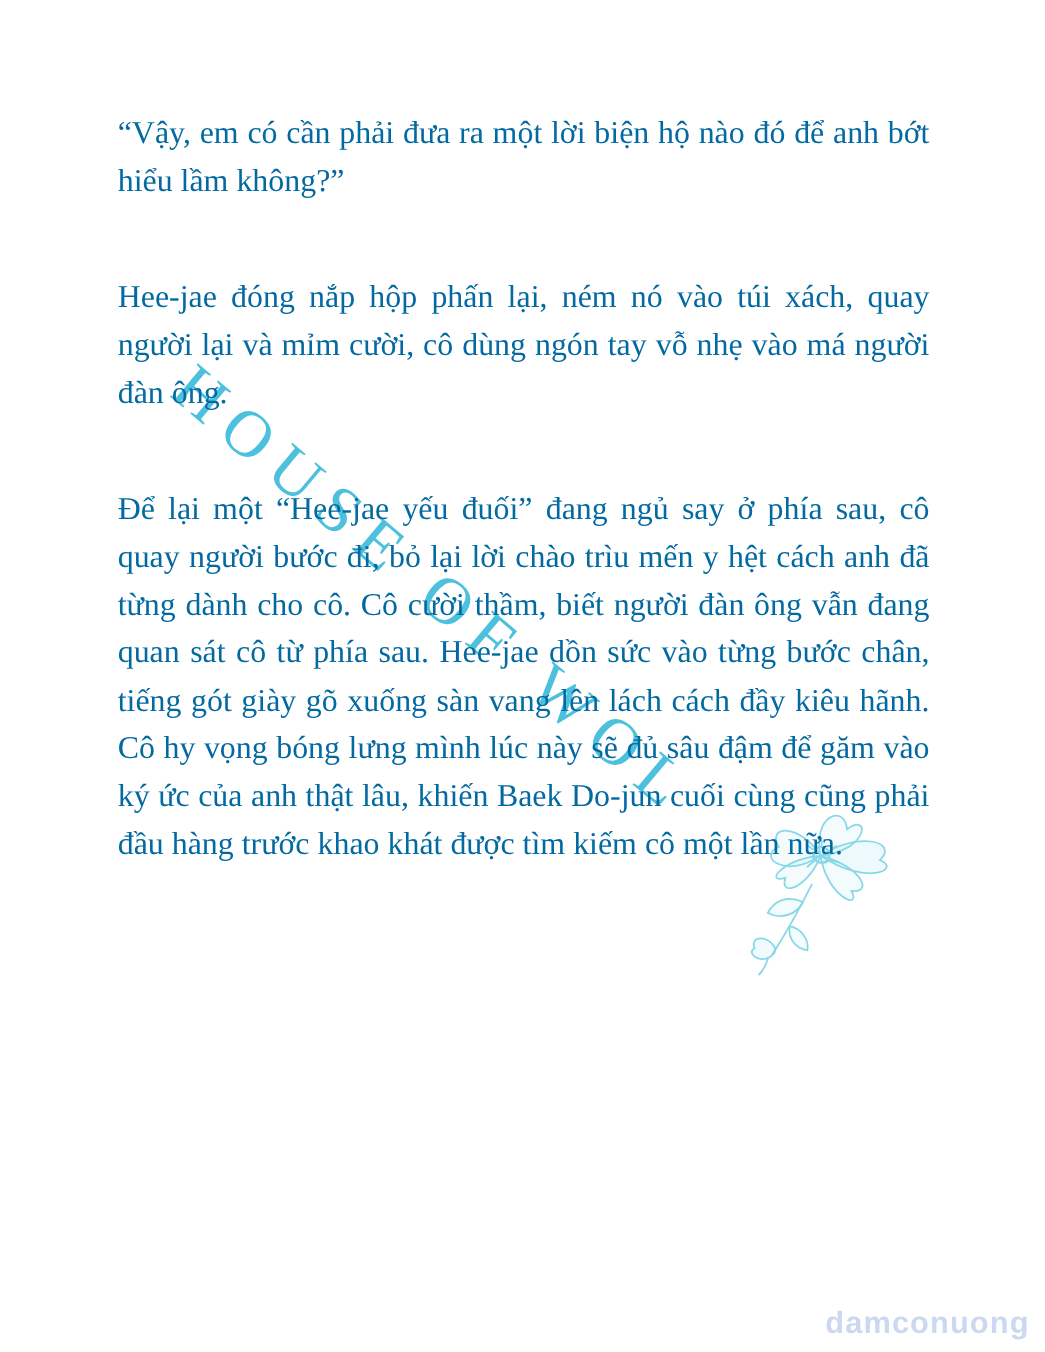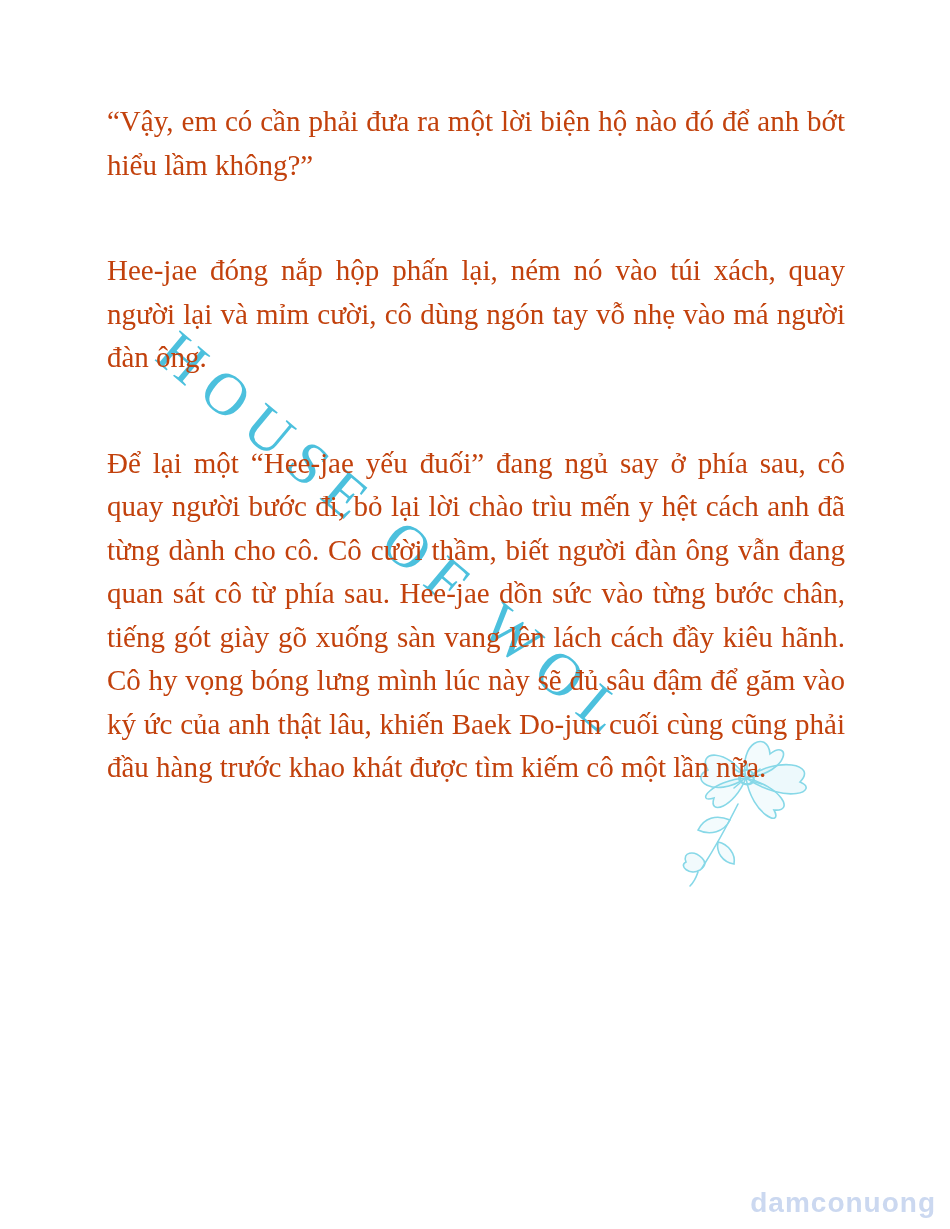--- a/index.html
+++ b/index.html
@@ -15,21 +15,21 @@
     font-family: "Liberation Serif", "DejaVu Serif", serif;
   }
 
   
   .page-content {
     position: absolute;
     left: 107px;
     top: 100px;
     width: 738px;
     z-index: 2;
-    color: #c2410c;
+    color: #0369a1;
     font-size: 29px;
     line-height: 43.5px;
     text-align: justify;
   }
   .page-content p {
     margin: 0 0 62px 0;
   }
   .page-content p:last-child {
     margin-bottom: 0;
   }

